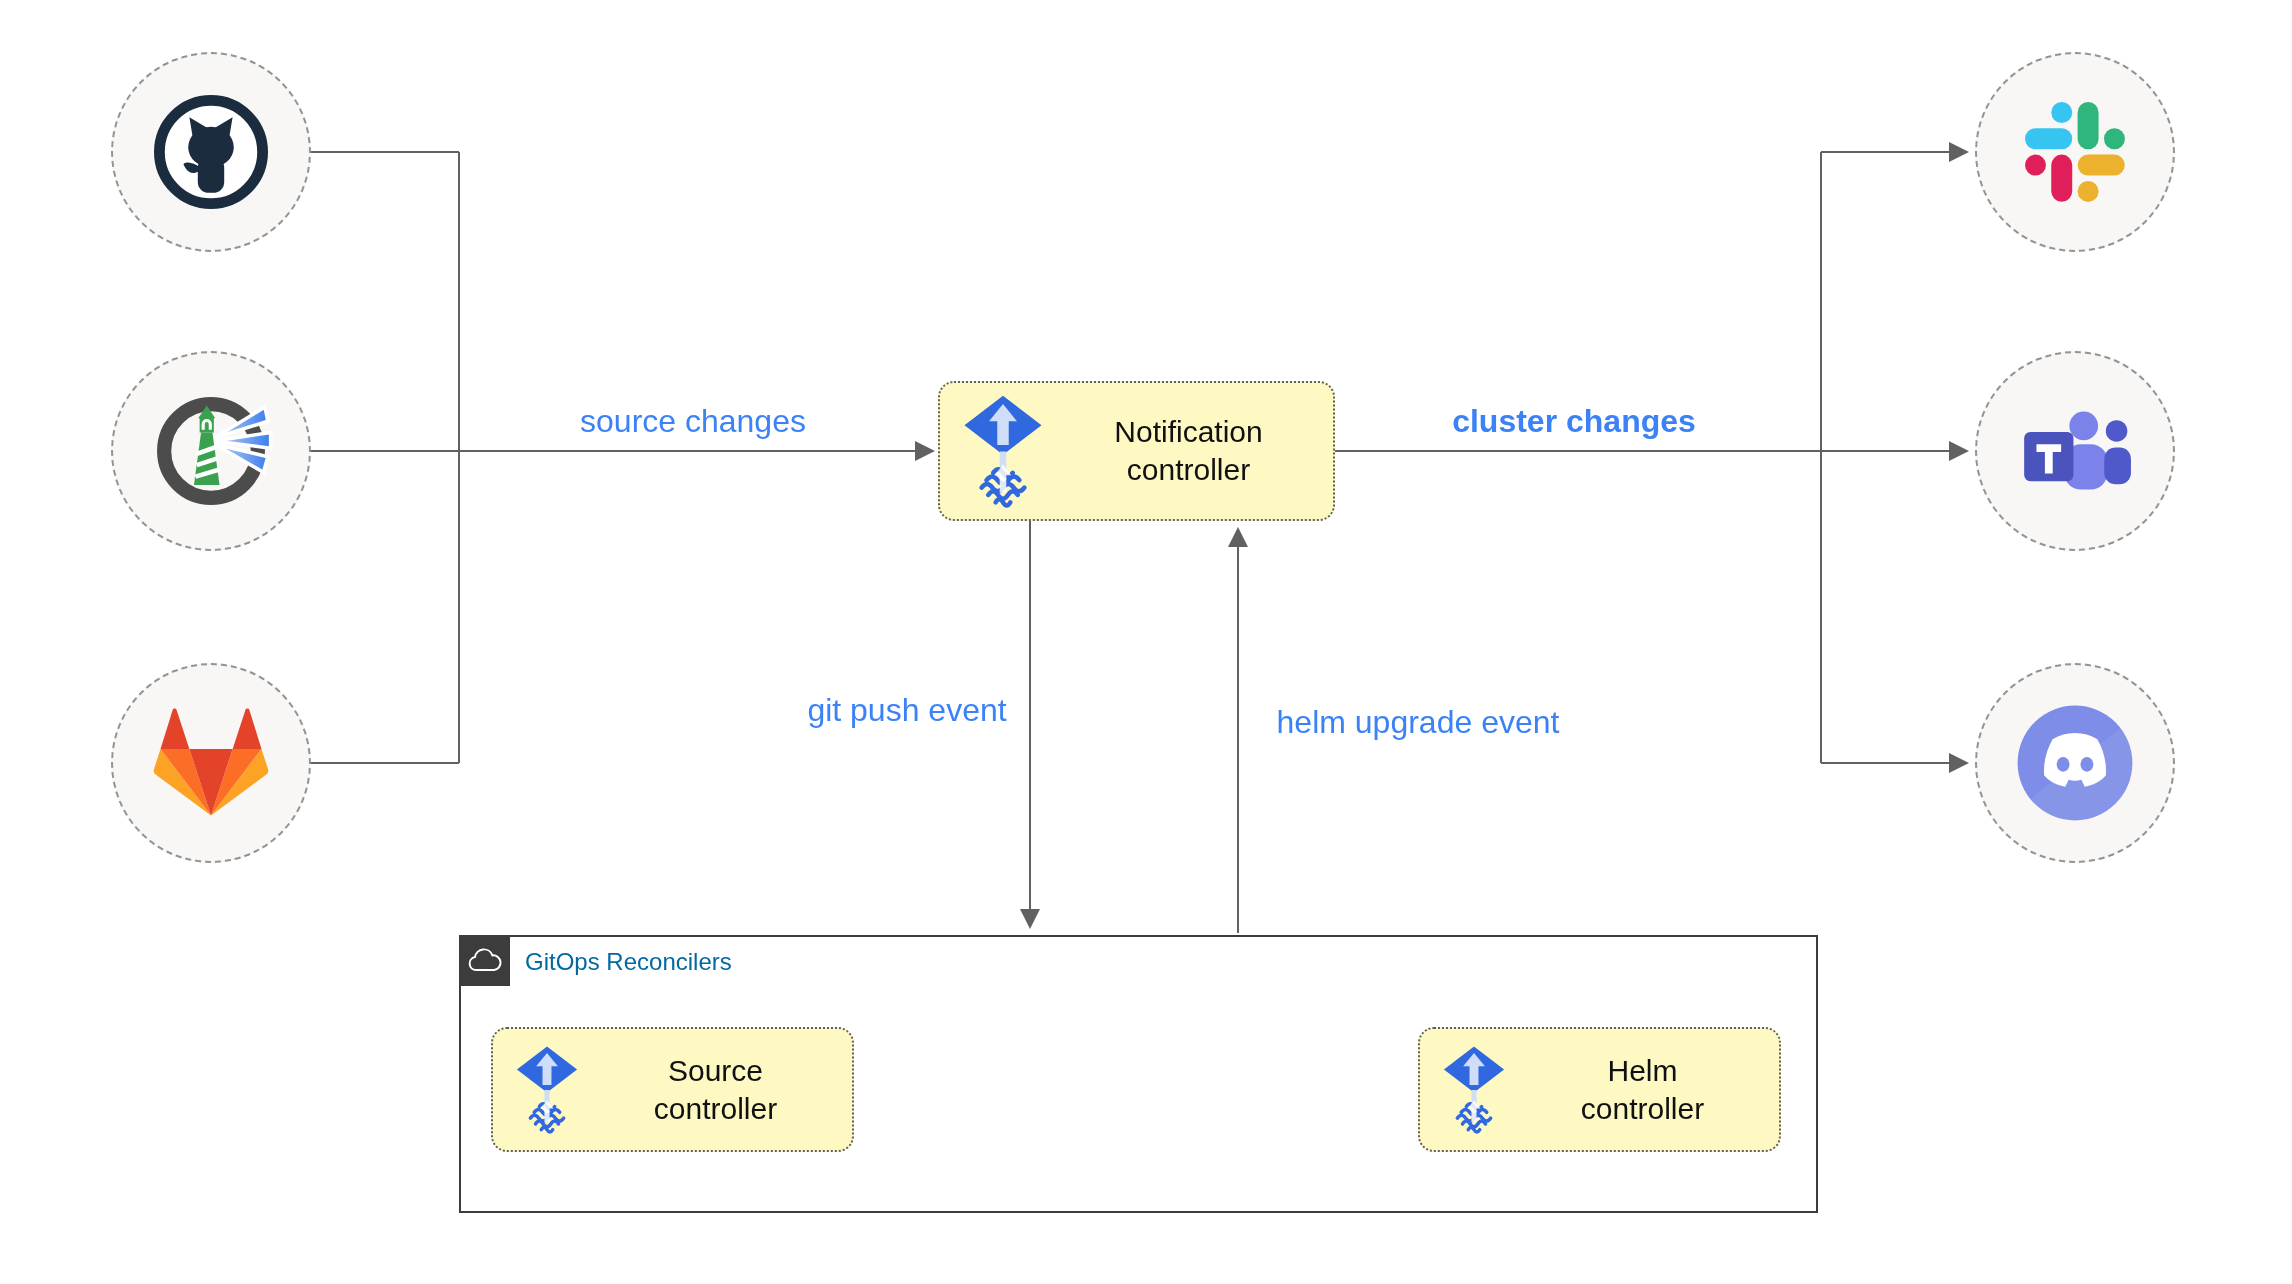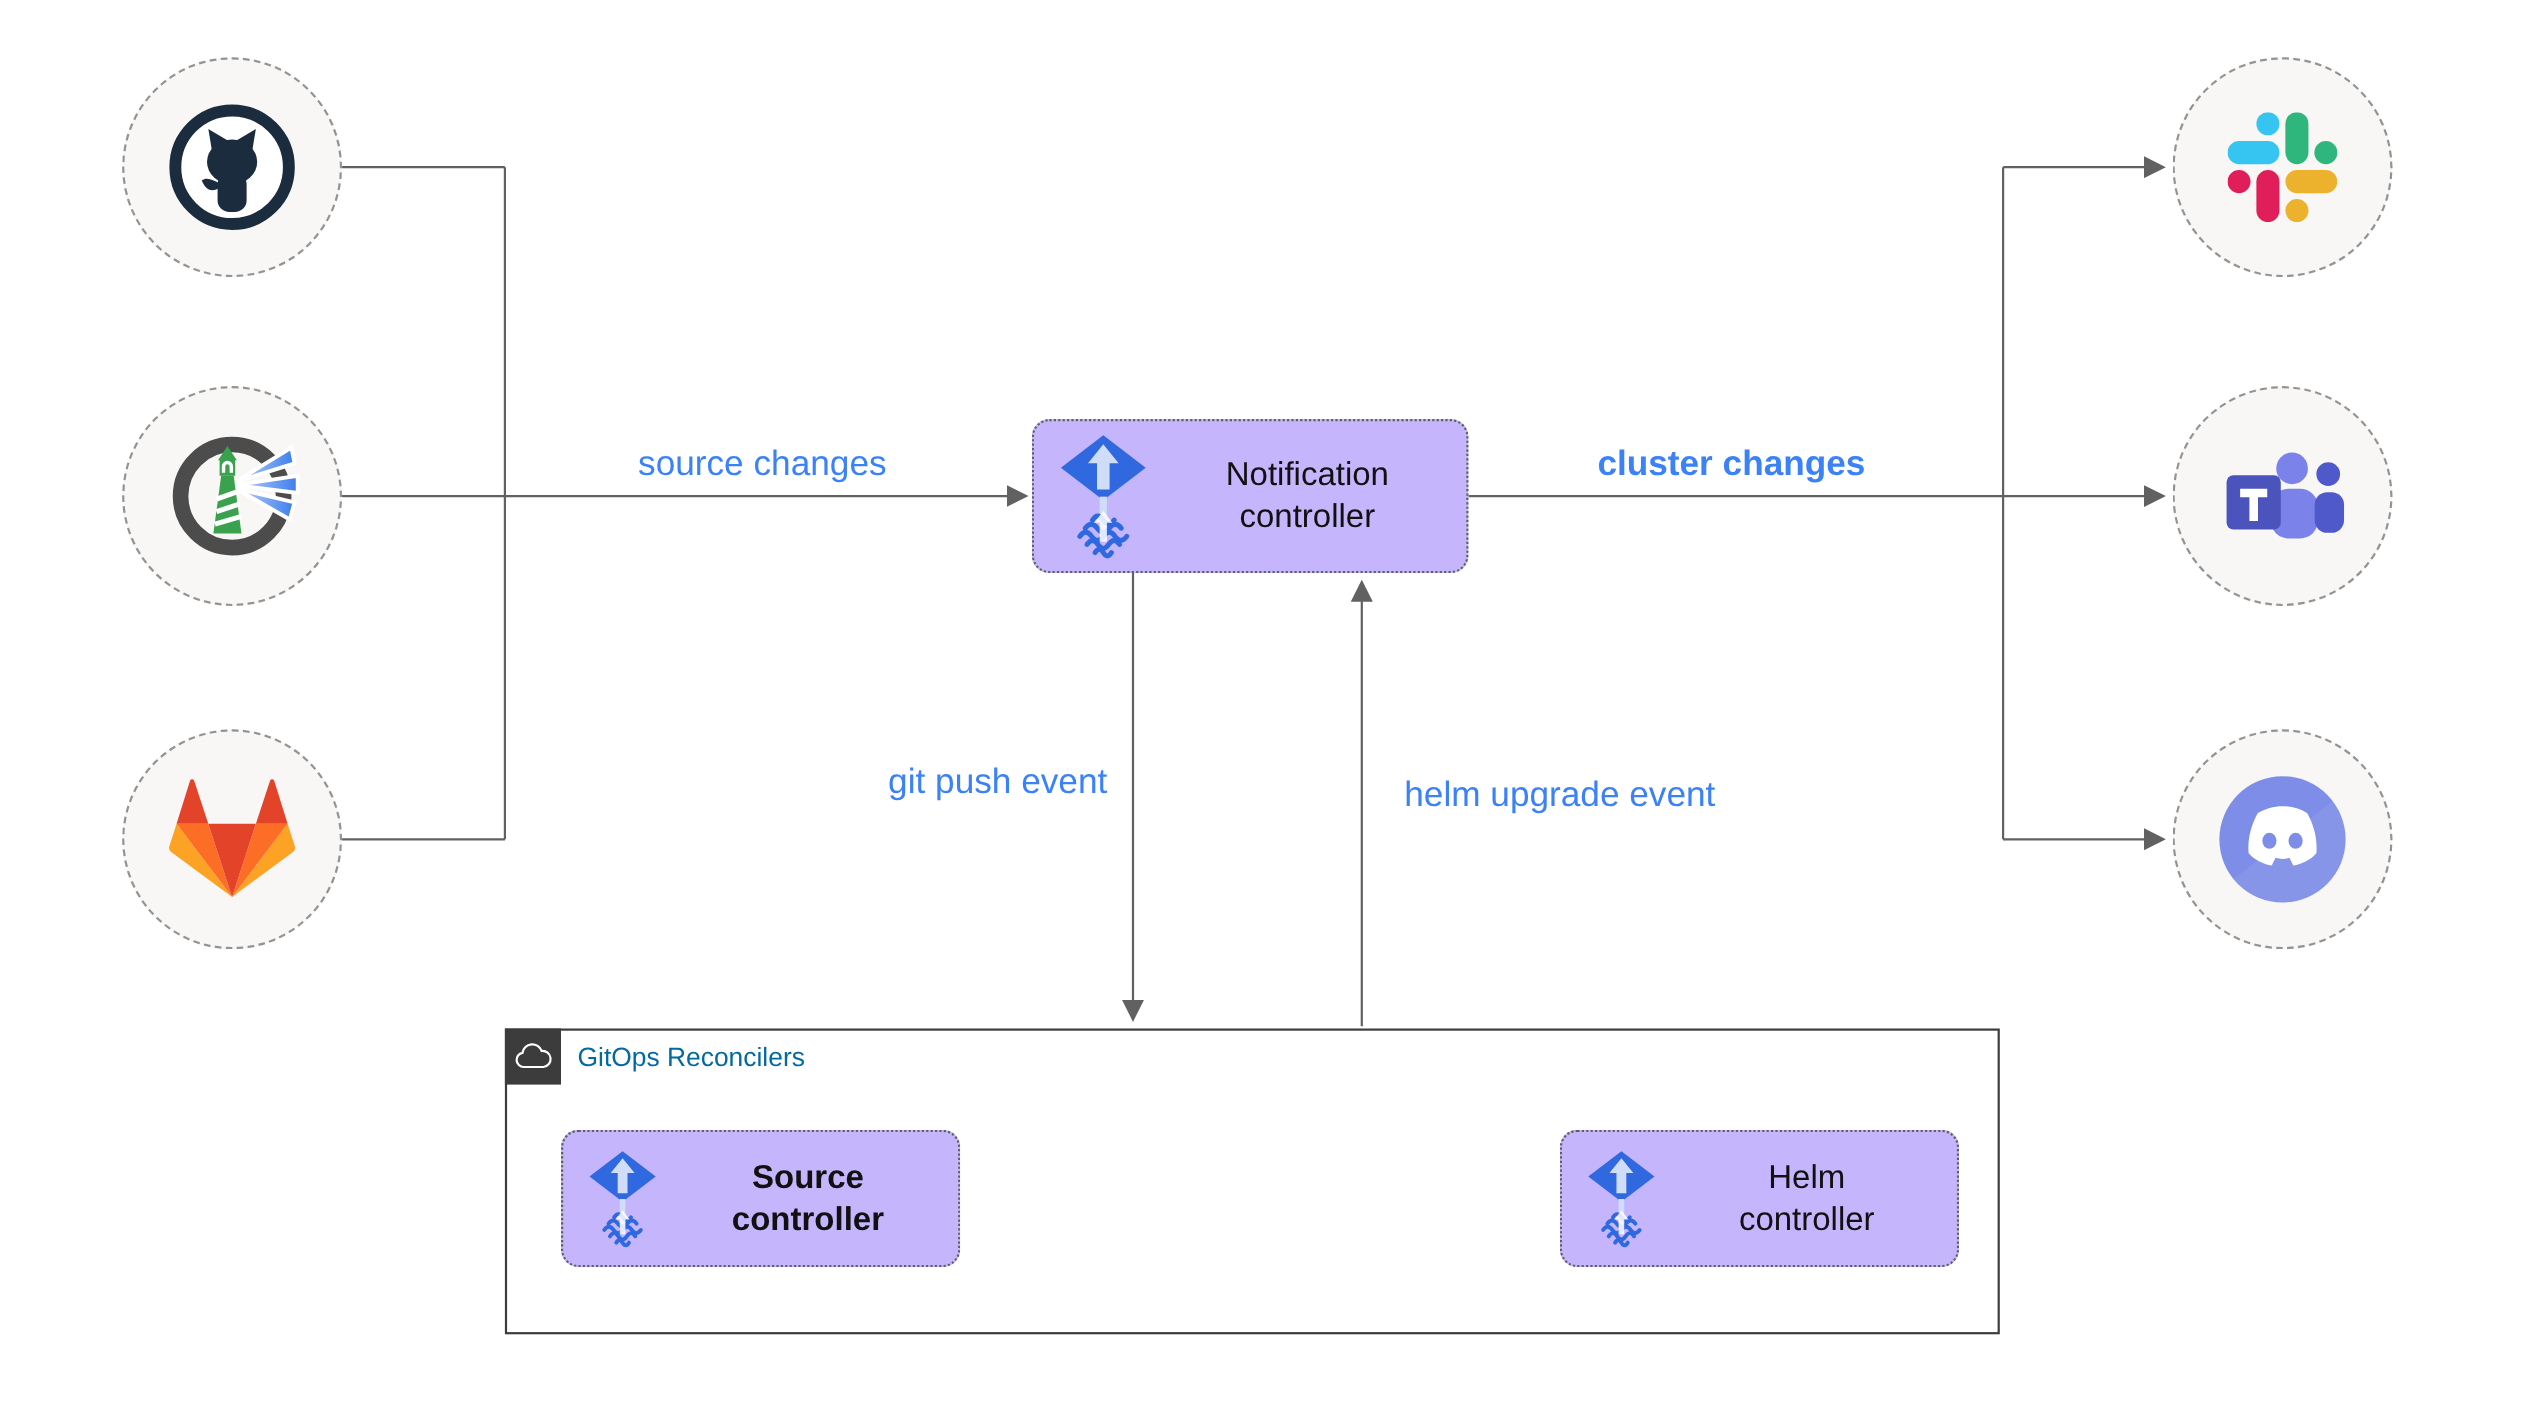--- a/index.html
+++ b/index.html
@@ -8,21 +8,21 @@
     font-family:"Liberation Sans", sans-serif; overflow:hidden;
   }
   svg.wires { position:absolute; left:0; top:0; z-index:1; }
 
   .circle {
     position:absolute; width:200px; height:200px; border-radius:50%;
     border:2px dashed #939393; background:#f8f7f5; box-sizing:border-box;
     display:flex; align-items:center; justify-content:center; z-index:2;
   }
   .node {
-    position:absolute; background:#c4b5fd; border:2px dotted #5f5f5f;
+    position:absolute; background:#fef9c3; border:2px dotted #5f5f5f;
     border-radius:16px; box-sizing:border-box; display:flex; align-items:center;
     padding-left:22px; z-index:2;
   }
   .node .label {
     flex:1; text-align:center; font-size:30px; line-height:38px; color:#111111;
   }
   .node .label .inner { display:inline-block; max-width:190px; }
 
   .container-box {
     position:absolute; left:459px; top:935px; width:1359px; height:278px;
@@ -188,21 +188,21 @@
 
   <div class="container-box">
     <div class="container-tab">
       <svg width="36" height="26" viewBox="0 0 36 26">
         <path d="M9 22 a6.5 6.5 0 0 1 -1 -12.9 a9 9 0 0 1 17.4 -1.7 A6.2 6.2 0 0 1 27 22 Z" fill="none" stroke="#ffffff" stroke-width="2"></path>
       </svg>
     </div>
     <div class="container-label">GitOps Reconcilers</div>
   </div>
 
-  <div class="node" style="left:510px; top:1027px; width:363px; height:125px;font-weight:bold;">
+  <div class="node" style="left:491px; top:1027px; width:363px; height:125px;">
     <svg width="64" height="90" viewBox="0 0 100 140">
         <use href="#sym-flux"></use>
       </svg>
     <div class="label"><span class="inner">Source controller</span></div>
   </div>
 
 
   <div class="node" style="left:1418px; top:1027px; width:363px; height:125px;">
     <svg width="64" height="90" viewBox="0 0 100 140">
         <use href="#sym-flux"></use>

